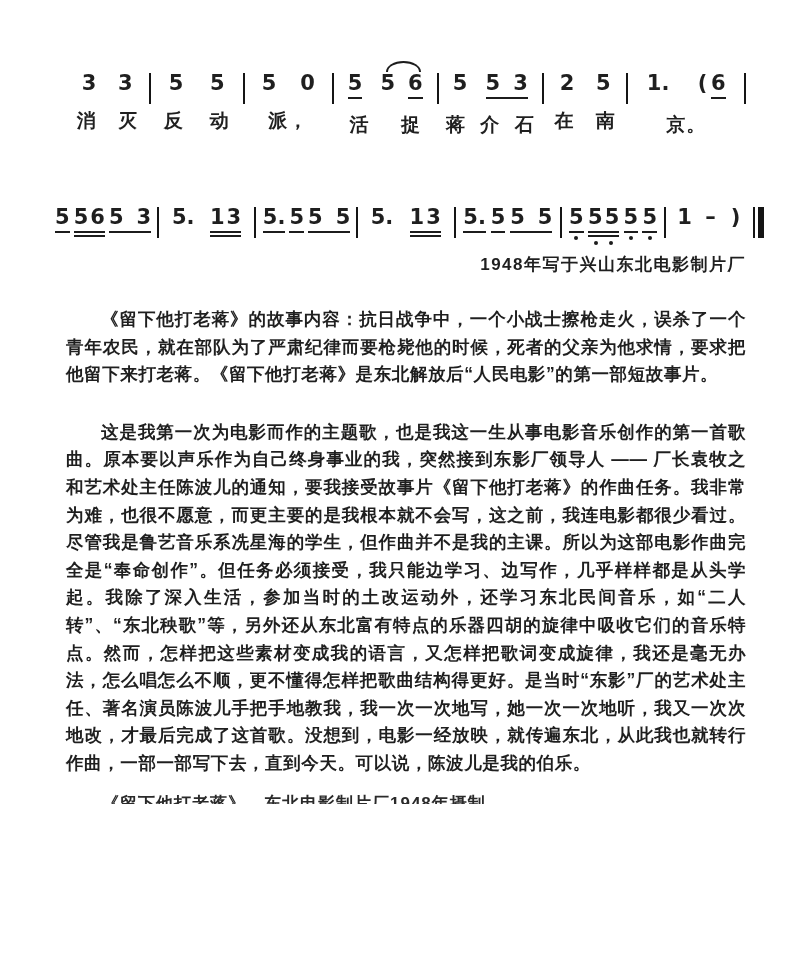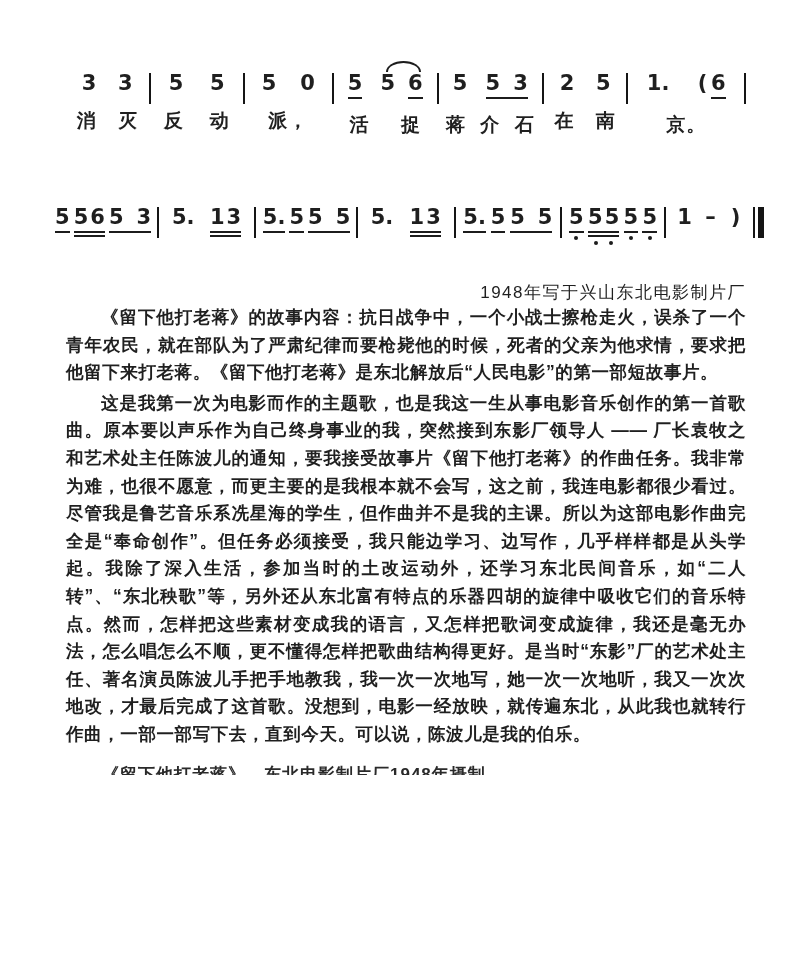--- a/index.html
+++ b/index.html
@@ -33,31 +33,31 @@
   }
   .bar{width:2px;background:#151515;height:31px;align-self:flex-start;flex:0 0 auto;margin-top:1px;}
   .finalbar{display:flex;gap:3px;align-self:flex-start;margin-top:1px;flex:0 0 auto;}
   .fthin{width:2px;height:31px;background:#151515;}
   .fthick{width:6px;height:31px;background:#151515;}
   .lyr{display:flex;justify-content:space-around;margin-top:13px;
        font-size:19px;font-weight:600;letter-spacing:1px;white-space:nowrap;}
 
   
   .attribution{
-    margin-top:36px;text-align:right;
-    font-size:17px;font-weight:400;letter-spacing:1.5px;
+    margin-top:8px;text-align:right;
+    font-size:17px;font-weight:700;letter-spacing:1.5px;
   }
   .notes-heading{
     margin:36px 0 10px 0;font-size:20px;font-weight:bold;letter-spacing:2px;
   }
   .body-para{
     margin:0 0 3px 0;font-size:17.5px;line-height:27.6px;font-weight:600;
     text-align:justify;letter-spacing:0.6px;
   }
-  .indent2{text-indent:2em;}
+  .indent2{text-indent:2em;margin-top:30px;}
   .indent3{text-indent:2.8em;}
   .footer-clip{
     height:12px;overflow:hidden;margin-top:14px;padding-left:36px;
     font-size:17px;font-weight:600;letter-spacing:1px;color:#2a2a2a;
   }
 </style>
 </head>
 <body>
 
 <div class="sheet">

